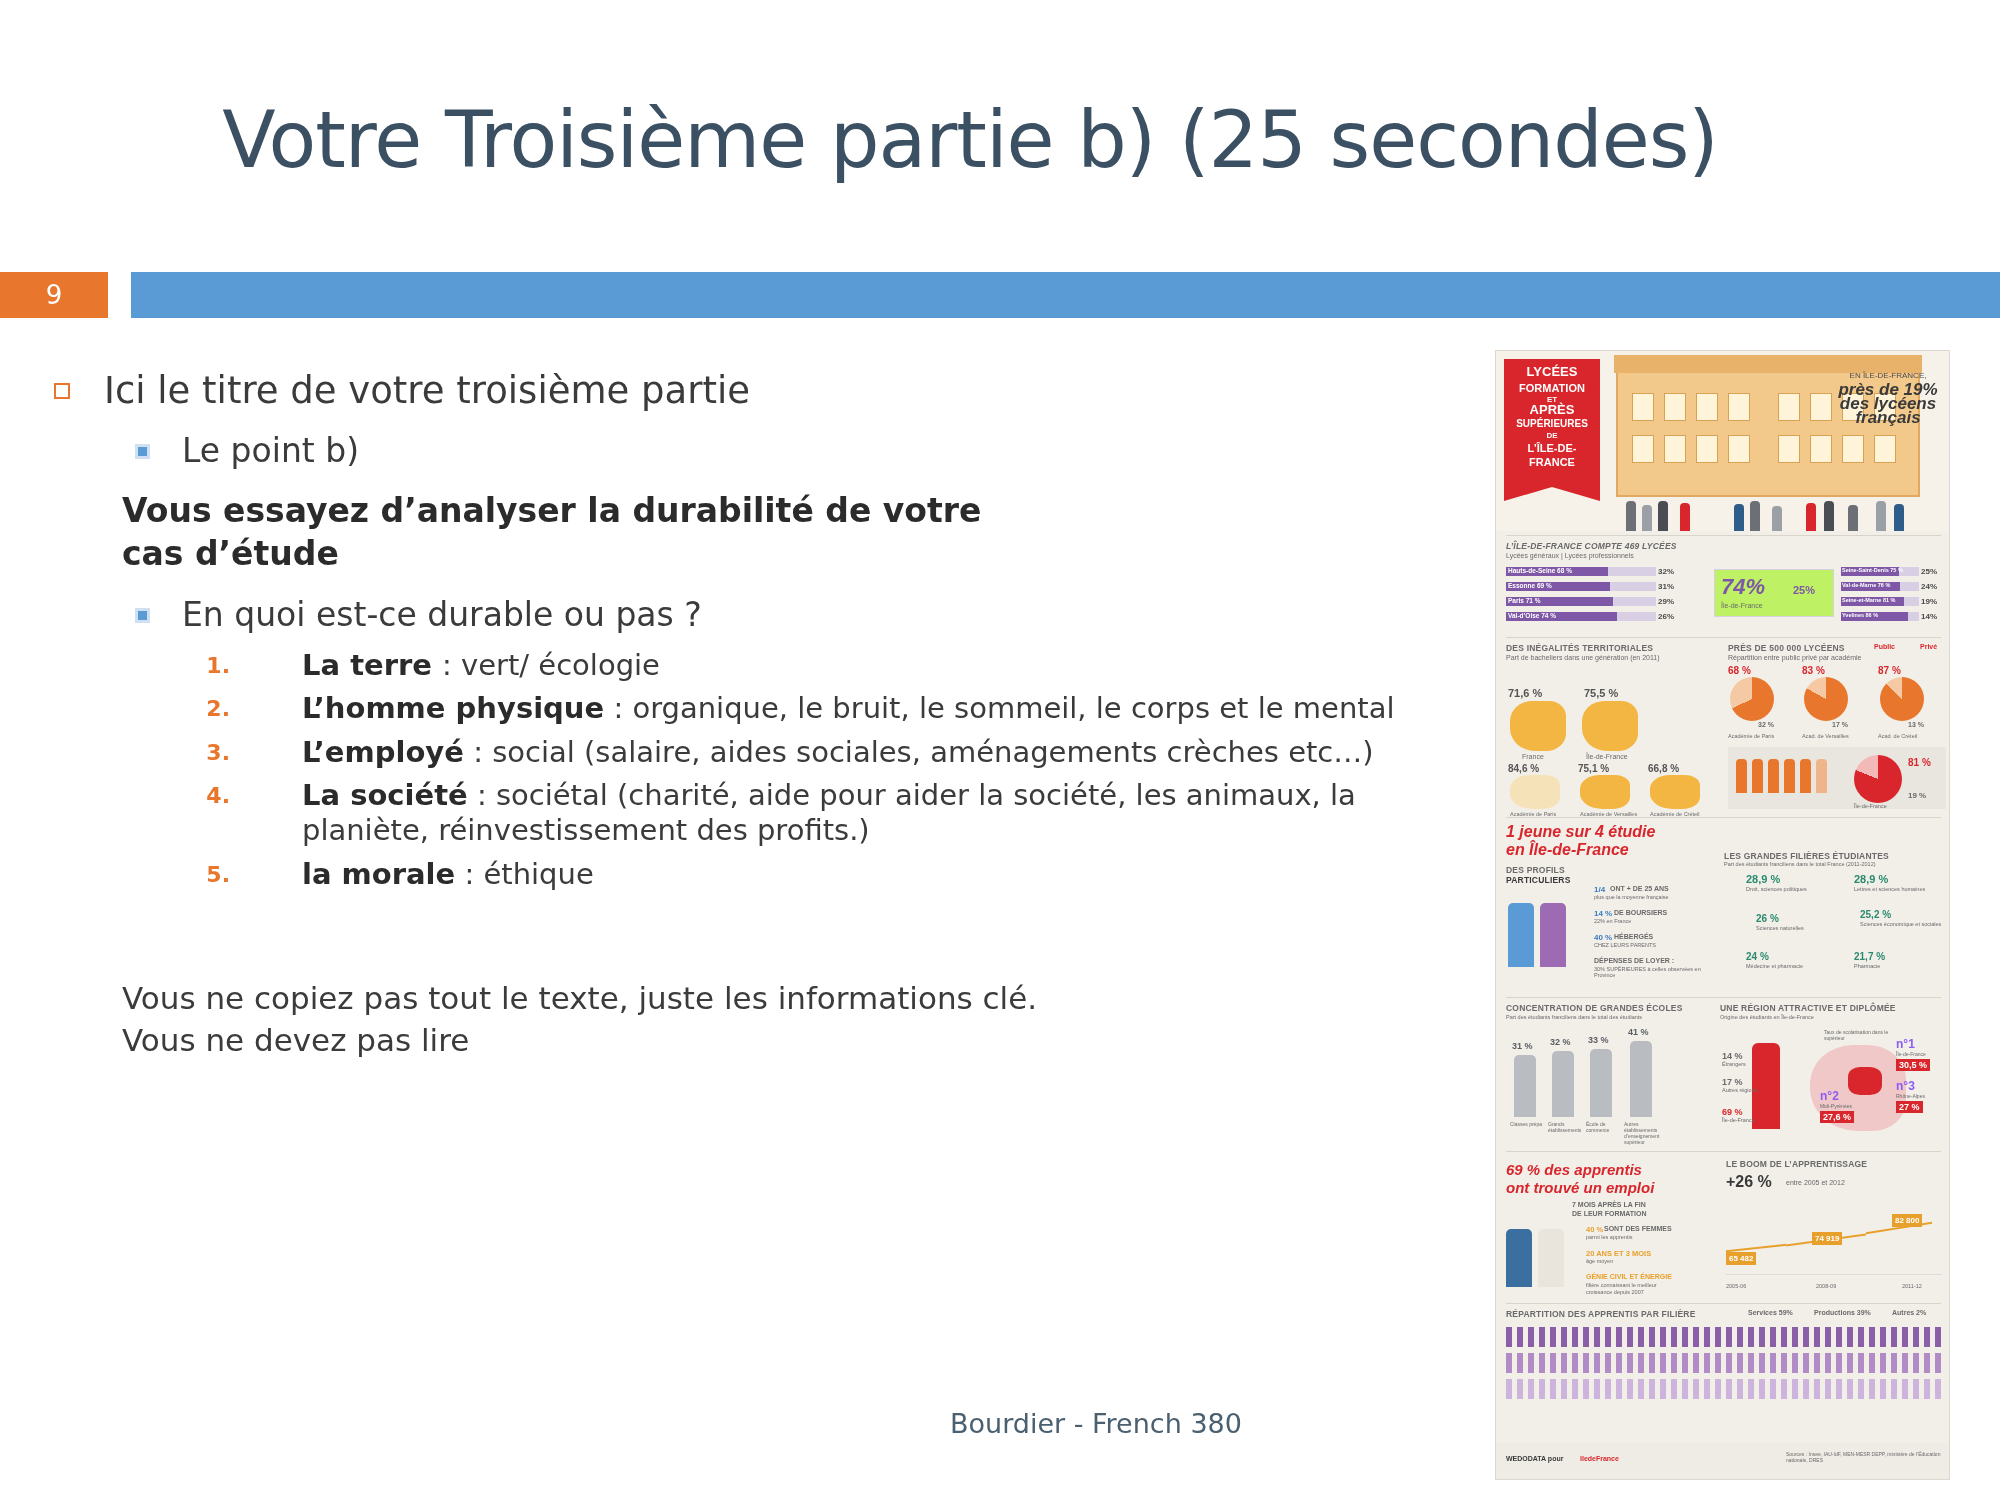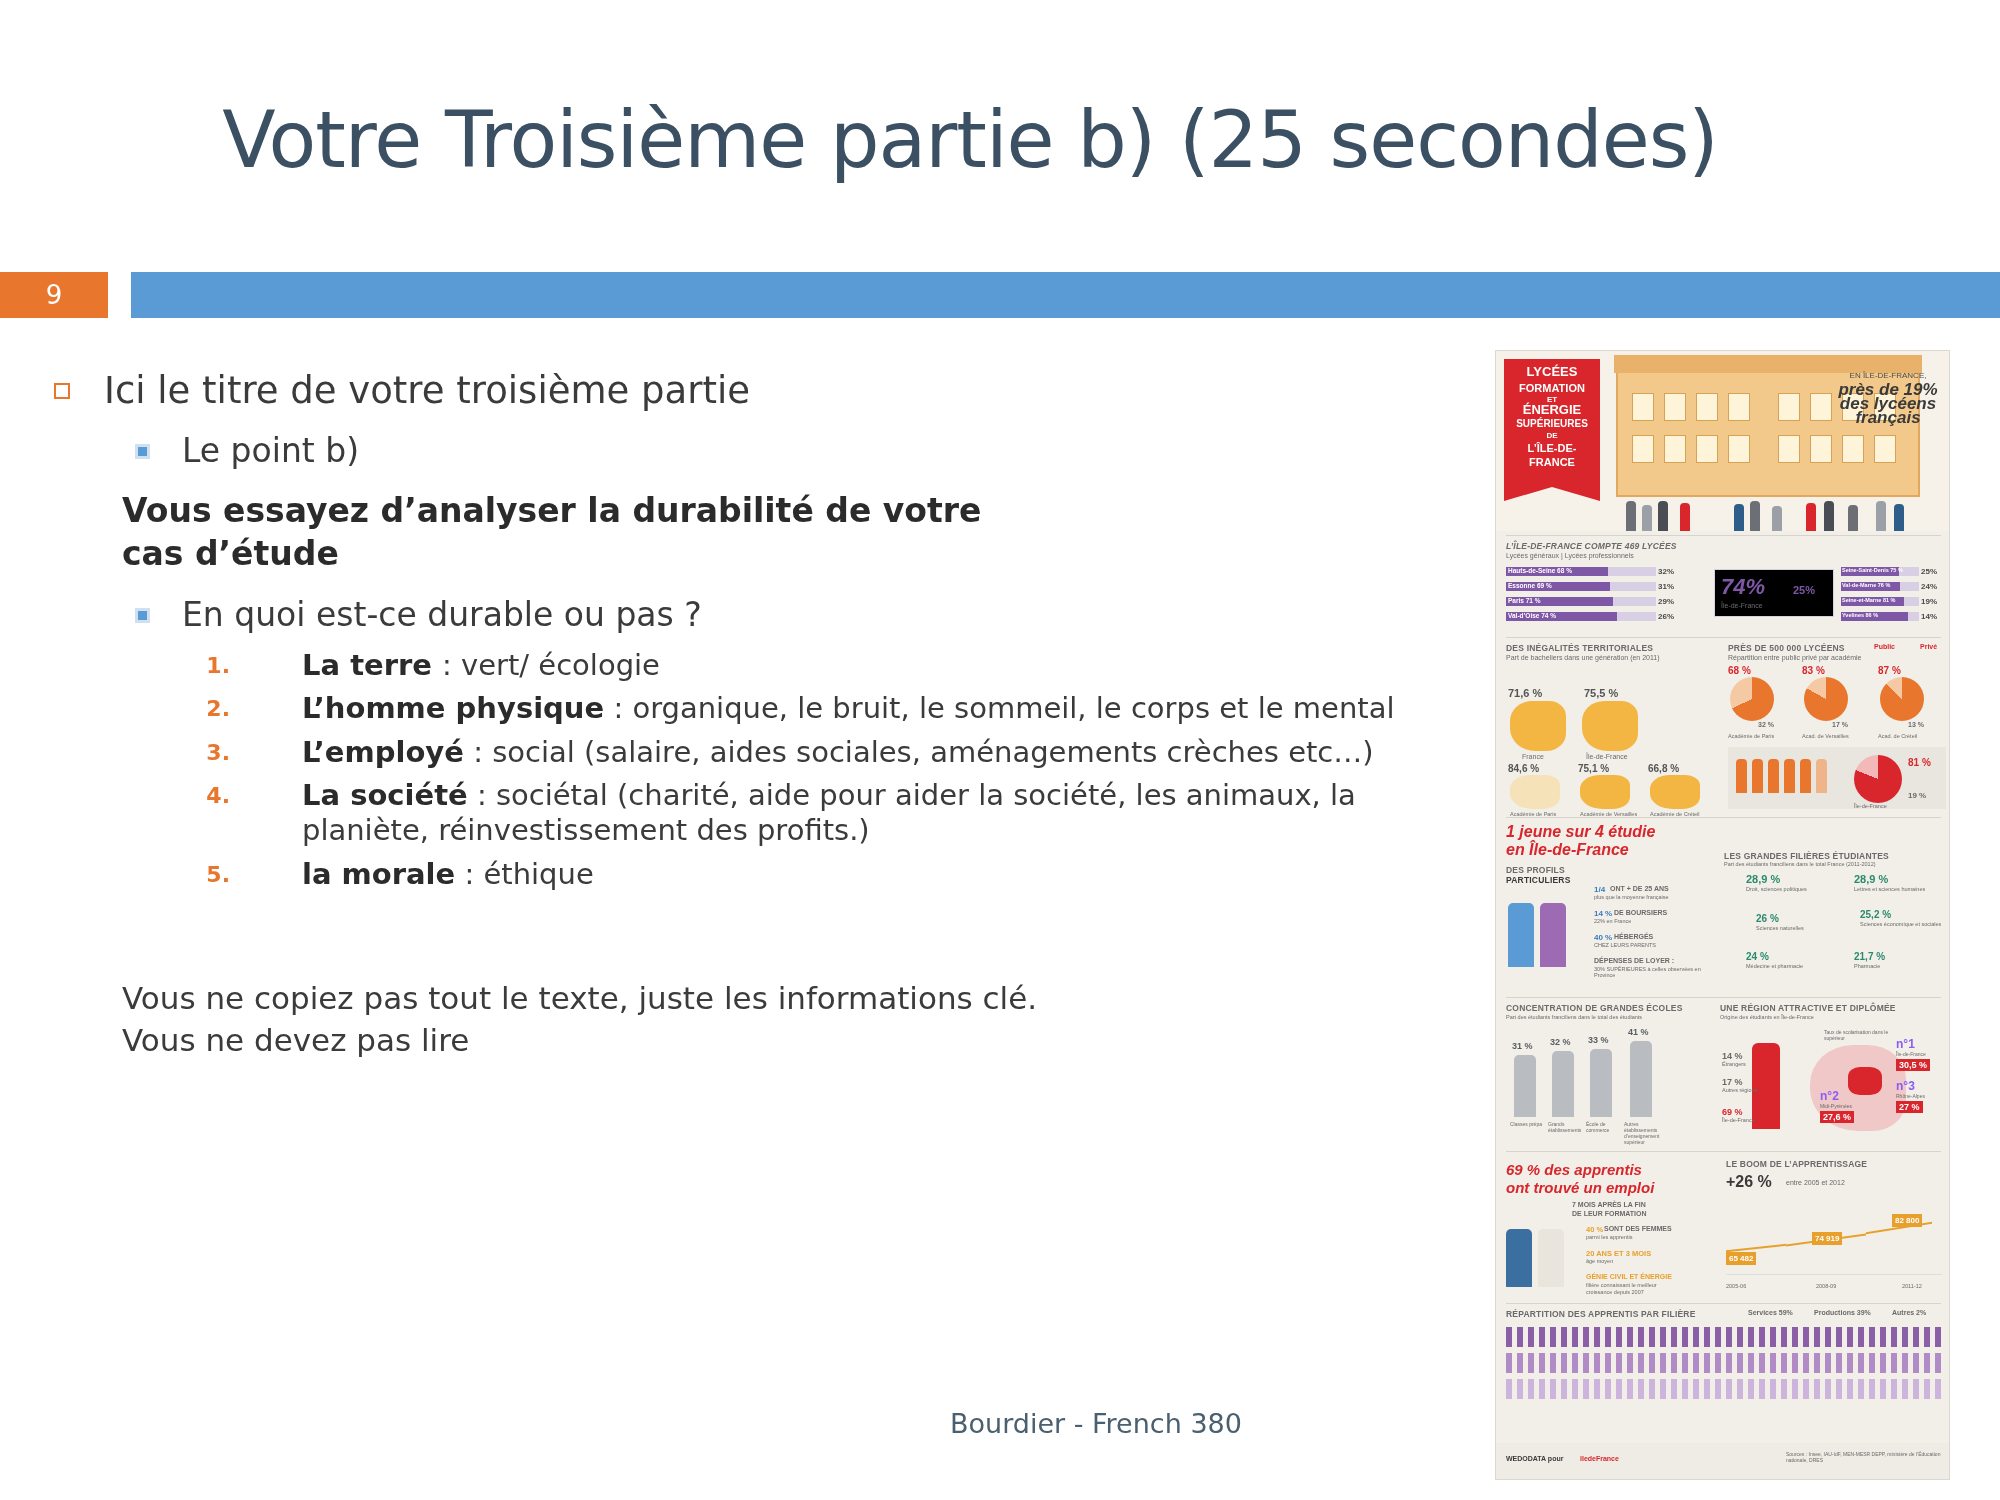--- a/index.html
+++ b/index.html
@@ -328,21 +328,21 @@
         <div class="win" style="left:160px;top:64px;"></div>
         <div class="win" style="left:192px;top:64px;"></div>
         <div class="win" style="left:224px;top:64px;"></div>
         <div class="win" style="left:256px;top:64px;"></div>
       </div>
 
       <div class="redflag">
         <div class="t" style="top:6px;text-align:center;">LYCÉES</div>
         <div class="t" style="top:22px;font-size:11px;">FORMATION</div>
         <div class="t" style="top:34px;font-size:8px;">ET</div>
-        <div class="t" style="top:44px;">ÉNERGIE</div>
+        <div class="t" style="top:44px;">APRÈS</div>
         <div class="t" style="top:58px;font-size:10px;">SUPÉRIEURES</div>
         <div class="t" style="top:70px;font-size:8px;">DE</div>
         <div class="t" style="top:82px;font-size:11px;">L’ÎLE-DE-</div>
         <div class="t" style="top:96px;font-size:11px;">FRANCE</div>
       </div>
 
       <div class="hdrtext">
         <div style="font-size:8px;">EN ÎLE-DE-FRANCE,</div>
         <div class="big">près de 19% des lycéens français</div>
       </div>
@@ -383,21 +383,21 @@
         <div class="bar" style="left:0;top:32px;width:107px;"></div>
       <div class="pct" style="left:2px;top:32px;color:#fff;font-size:6.5px;">Paris 71 %</div>
       <div class="pct" style="left:152px;top:32px;">29%</div>
 
       <div class="barbg" style="left:0;top:47px;width:150px;"></div>
         <div class="bar" style="left:0;top:47px;width:111px;"></div>
       <div class="pct" style="left:2px;top:47px;color:#fff;font-size:6.5px;">Val-d’Oise 74 %</div>
       <div class="pct" style="left:152px;top:47px;">26%</div>
     </div>
 
-    <div class="ib" style="left:218px;top:218px;width:120px;height:48px;background:#000000;border:1px solid #d8cfe4;">
+    <div class="ib" style="left:218px;top:218px;width:120px;height:48px;background:#bef264;border:1px solid #d8cfe4;">
       <div class="bigpct" style="left:6px;top:4px;">74%</div>
       <div class="pct" style="left:78px;top:14px;font-size:11px;color:#7e57a6;">25%</div>
       <div class="tinylabel" style="left:6px;top:32px;">Île-de-France</div>
     </div>
 
     <div class="ib" style="left:345px;top:214px;width:105px;height:64px;">
       <div class="barbg" style="left:0;top:2px;width:78px;"></div>
         <div class="bar" style="left:0;top:2px;width:58px;"></div>
       <div class="pct" style="left:1px;top:2px;color:#fff;font-size:5.5px;">Seine-Saint-Denis 75 %</div>
       <div class="pct" style="left:80px;top:2px;">25%</div>

